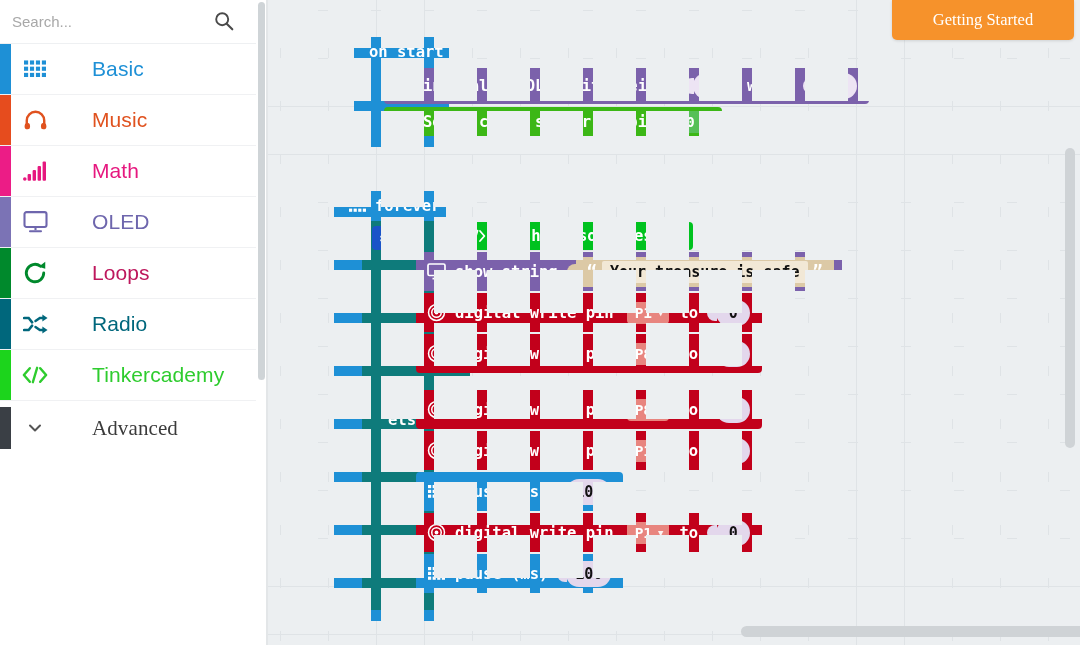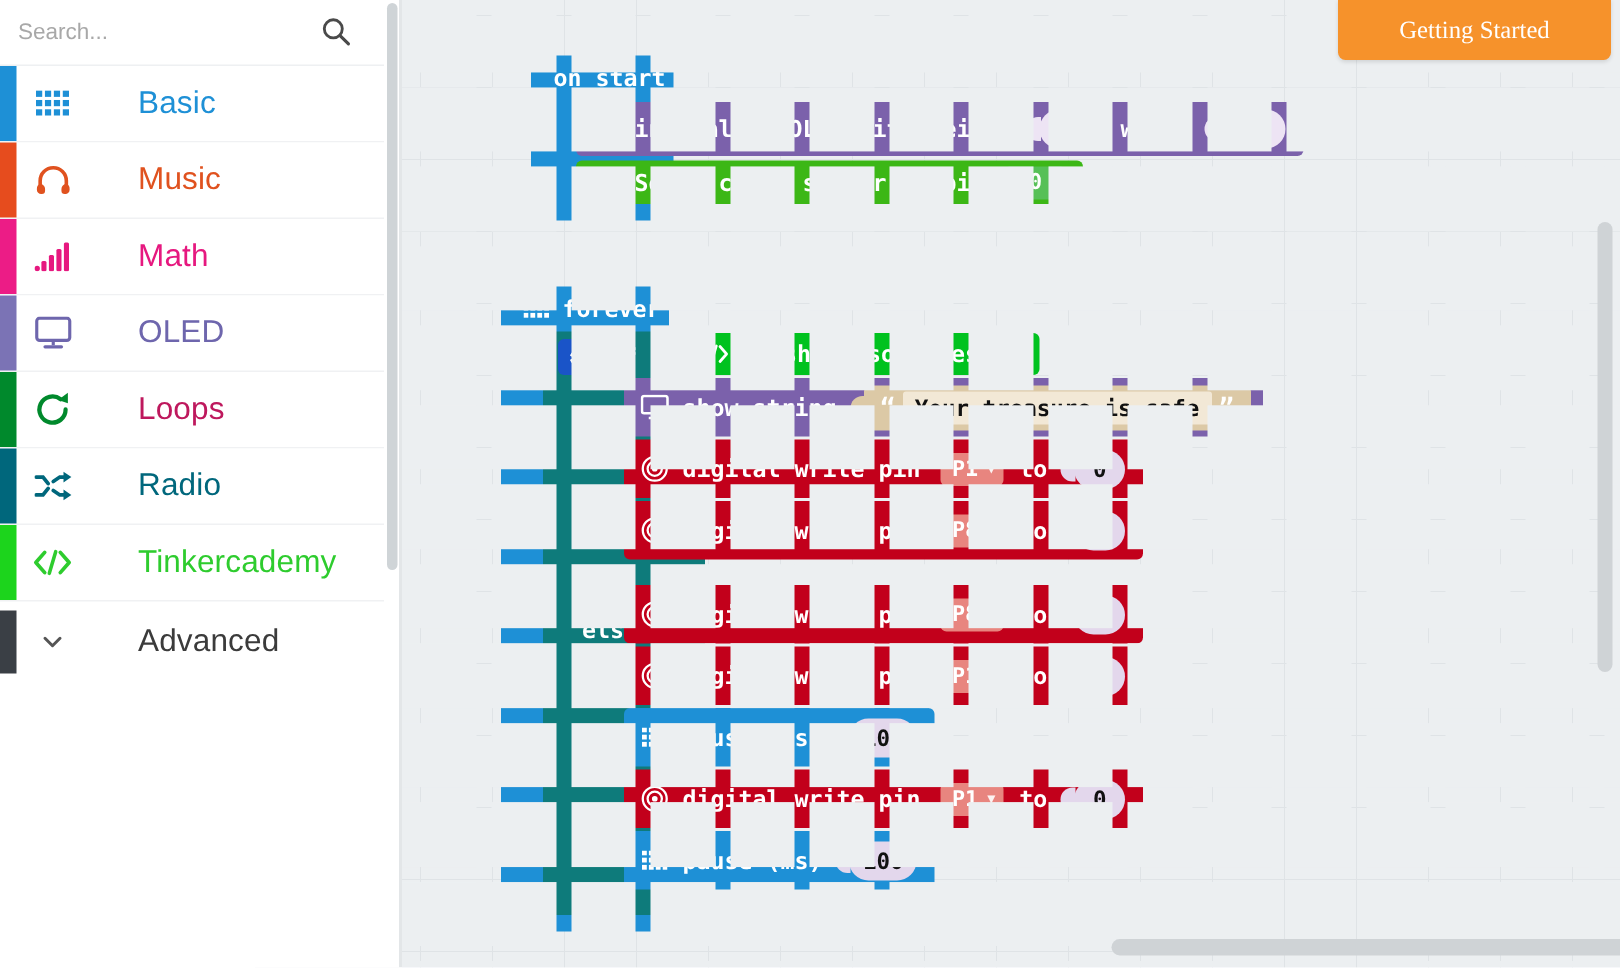--- a/index.html
+++ b/index.html
@@ -45,21 +45,21 @@
   .cat .cicon {
     width: 26px; height: 26px; margin-left: 22px;
     display: flex; align-items: center; justify-content: center;
     flex: 0 0 26px;
   }
   .cat .clabel {
     margin-left: 12px; font-size: 21px; letter-spacing: .1px;
     font-family: "Liberation Sans", sans-serif;
   }
   .cat.partial { height: 42px; border-bottom: none; }
-  .cat.partial .clabel { font-size: 21px; color: #3b3b3b; }
+  .cat.partial .clabel { font-size: 21px; color: #3b3b3b; font-family: Liberation Serif, serif; }
   .cat.partial .cicon { font-size: 13px; color: #555; }
 
   
   #tb-scroll {
     position: absolute; left: 258px; top: 2px; width: 7px; height: 378px;
     background: #c7ccd0; border-radius: 4px; opacity: .85;
   }
   #tb-divider {
     position: absolute; left: 266px; top: 0; width: 2px; height: 645px;
     background: #e3e6e8;

